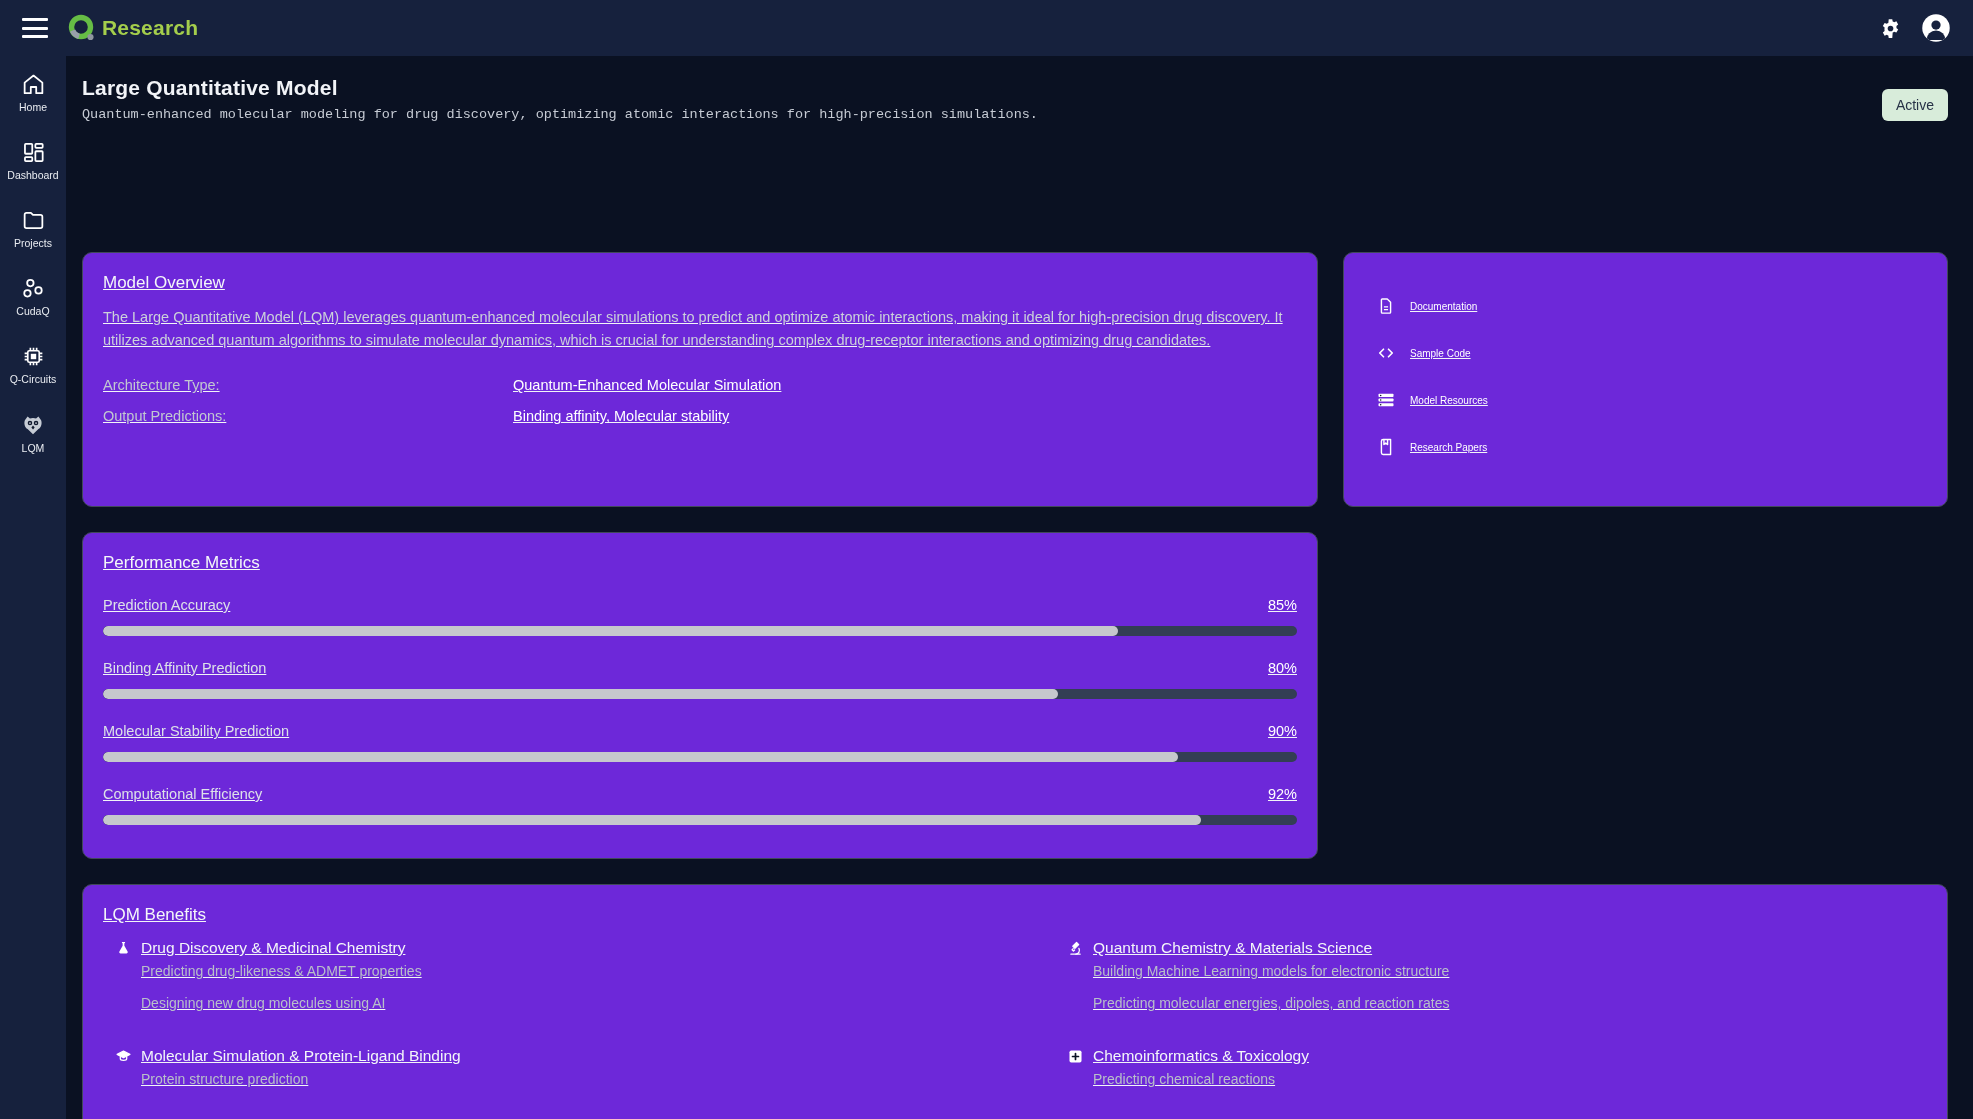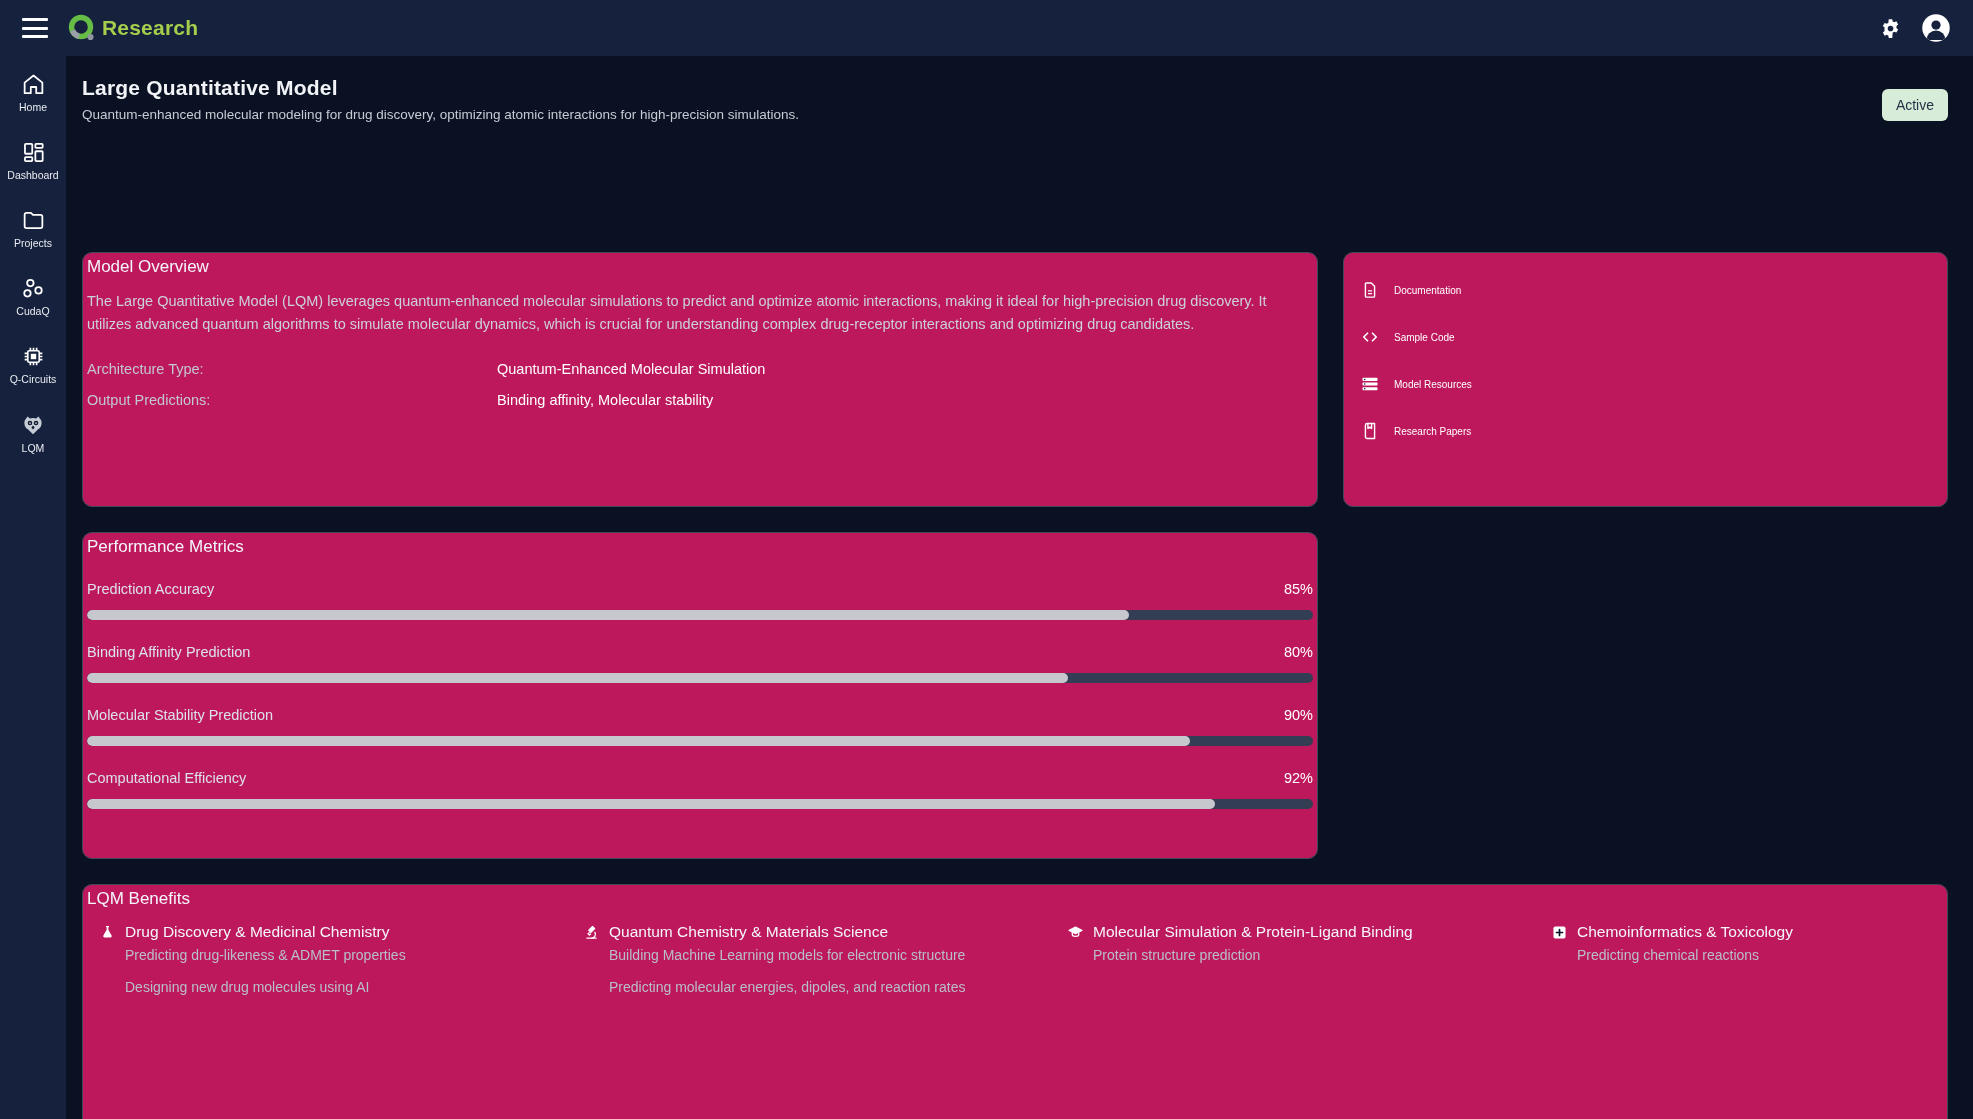--- a/index.html
+++ b/index.html
@@ -33,29 +33,30 @@
     cursor:pointer; width:100%; padding:2px 0; }
   .side-item .lbl{ font-size:10.5px; color:#e9ecf1; }
   
   .main{
     position:absolute; left:66px; top:56px; width:1907px; height:1063px;
     padding:20px 25px 0 16px;
     border-radius:9px;
   }
   .page-head{ display:flex; justify-content:space-between; align-items:flex-start; }
   .page-title{ font-size:21px; font-weight:700; letter-spacing:.2px; }
-  .page-sub{ margin-top:7px; font-size:13.5px; color:#c6cbd4; }
+  .page-sub{ margin-top:7px; font-size:13.5px; color:#c6cbd4;font-family:Liberation Mono, monospace; }
   .badge{
     background:#d8ecda; color:#273246; font-size:14px; padding:8px 14px;
     border-radius:6px; margin-top:13px; white-space:nowrap;
   }
   .row1{ margin-top:130px; display:flex; gap:25px; }
   .card{
-    background:#be185d; border:1px solid #414959; border-radius:10px;
-    padding:4px;
+    background:#6d28d9; border:1px solid #414959; border-radius:10px;
+    padding:20px;
+    text-decoration:underline;
   }
   .card-title{ font-size:17px; font-weight:500; color:#f4f6f9; }
   
   .card-overview{ width:1236px; height:255px; }
   .overview-desc{ margin-top:13px; font-size:14.5px; line-height:1.6; color:#ccd1da; max-width:1180px;}
   .specs{ margin-top:23px; }
   .spec-row{ display:flex; margin-bottom:11px; font-size:14.5px; line-height:20px;}
   .spec-label{ width:410px; color:#c2c7d1; }
   .spec-value{ color:#ffffff; }
   
@@ -66,21 +67,21 @@
   
   .card-performance{ margin-top:25px; width:1236px; height:327px; }
   .metric{ margin-top:24px; }
   .metric-head{ display:flex; justify-content:space-between; align-items:baseline; }
   .metric-label{ font-size:14.5px; color:#dde1e8; }
   .metric-value{ font-size:14.5px; color:#ffffff; }
   .bar{ margin-top:13px; height:10px; background:#333e54; border-radius:6px; overflow:hidden; }
   .bar-fill{ height:100%; background:#c6c8cd; border-radius:6px; }
   
   .card-benefits{ margin-top:25px; width:1866px; min-height:420px; }
-  .benefits-grid{ margin-top:14px; display:grid; grid-template-columns:1fr 1fr 1fr 1fr;
+  .benefits-grid{ margin-top:14px; display:grid; grid-template-columns:1fr 1fr;
     column-gap:80px; row-gap:22px; }
   .benefit-head{ display:flex; align-items:center; gap:9px; padding-left:12px;}
   .benefit-head .lbl{ font-size:15.5px; color:#f4f6f9; }
   .benefit-items{ margin-top:4px; padding-left:38px; }
   .benefit-item{ font-size:14px; color:#b9bfc9; line-height:20px; margin-bottom:12px; }
   svg{ display:block; }
 </style>
 </head>
 <body>
 

